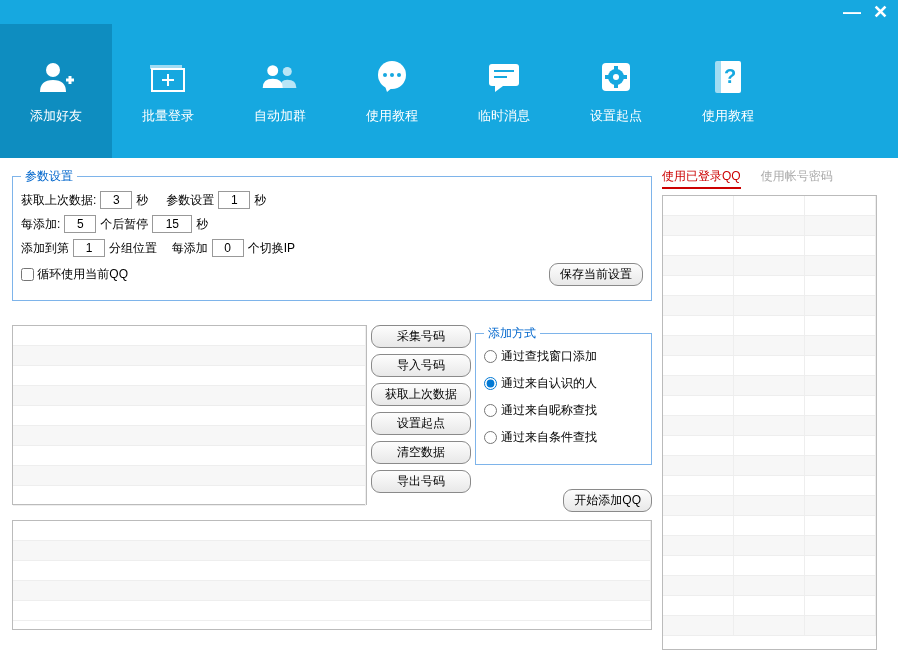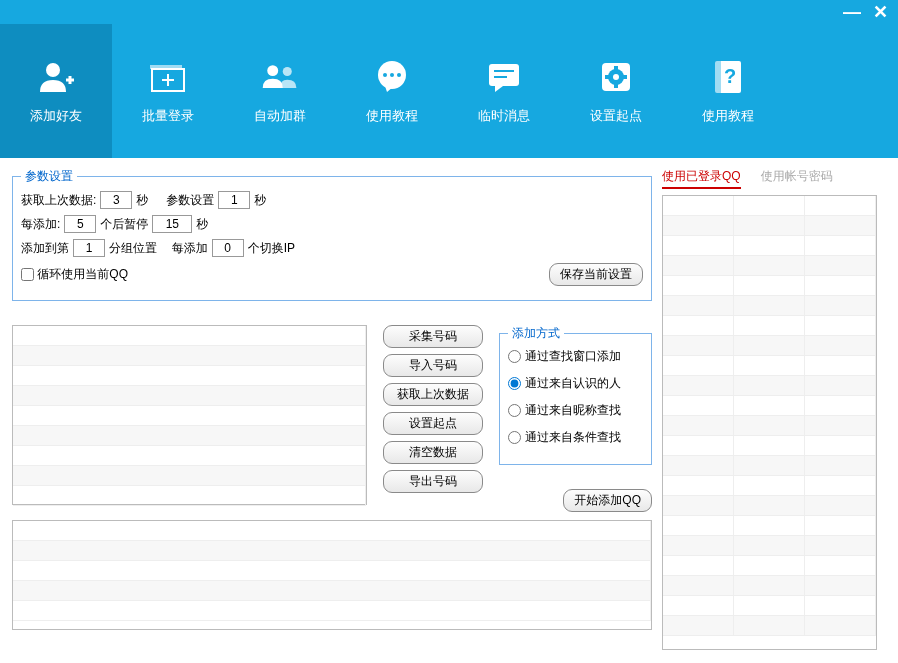--- a/index.html
+++ b/index.html
@@ -34,21 +34,21 @@
 
 .param-box { display: flex; gap: 8px; }
 .param-left { width: 350px; }
 .param-right { flex: 1; }
 
 .grid { border: 1px solid #bbb; background: #fff; }
 .grid-row { height: 20px; border-bottom: 1px solid #eee; display: flex; }
 .grid-row:nth-child(even) { background: #f7f7f7; }
 .grid-cell { border-right: 1px solid #eee; flex: 1; }
 
-.mid-section { display: flex; gap: 16px; margin-bottom: 8px; }
+.mid-section { display: flex; gap: 4px; margin-bottom: 8px; }
 .grid-a { width: 355px; height: 180px; }
 .btn-col { display: flex; flex-direction: column; gap: 6px; width: 100px; }
 
 .radio-group label { display: block; margin-bottom: 10px; }
 input[type="radio"] { vertical-align: middle; margin-right: 4px; accent-color: #0078d4; }
 
 .grid-b { width: 640px; height: 110px; }
 
 .tabs { display: flex; gap: 20px; margin-bottom: 6px; }
 .tab { font-size: 12px; padding-bottom: 2px; cursor: pointer; color: #aaa; }

